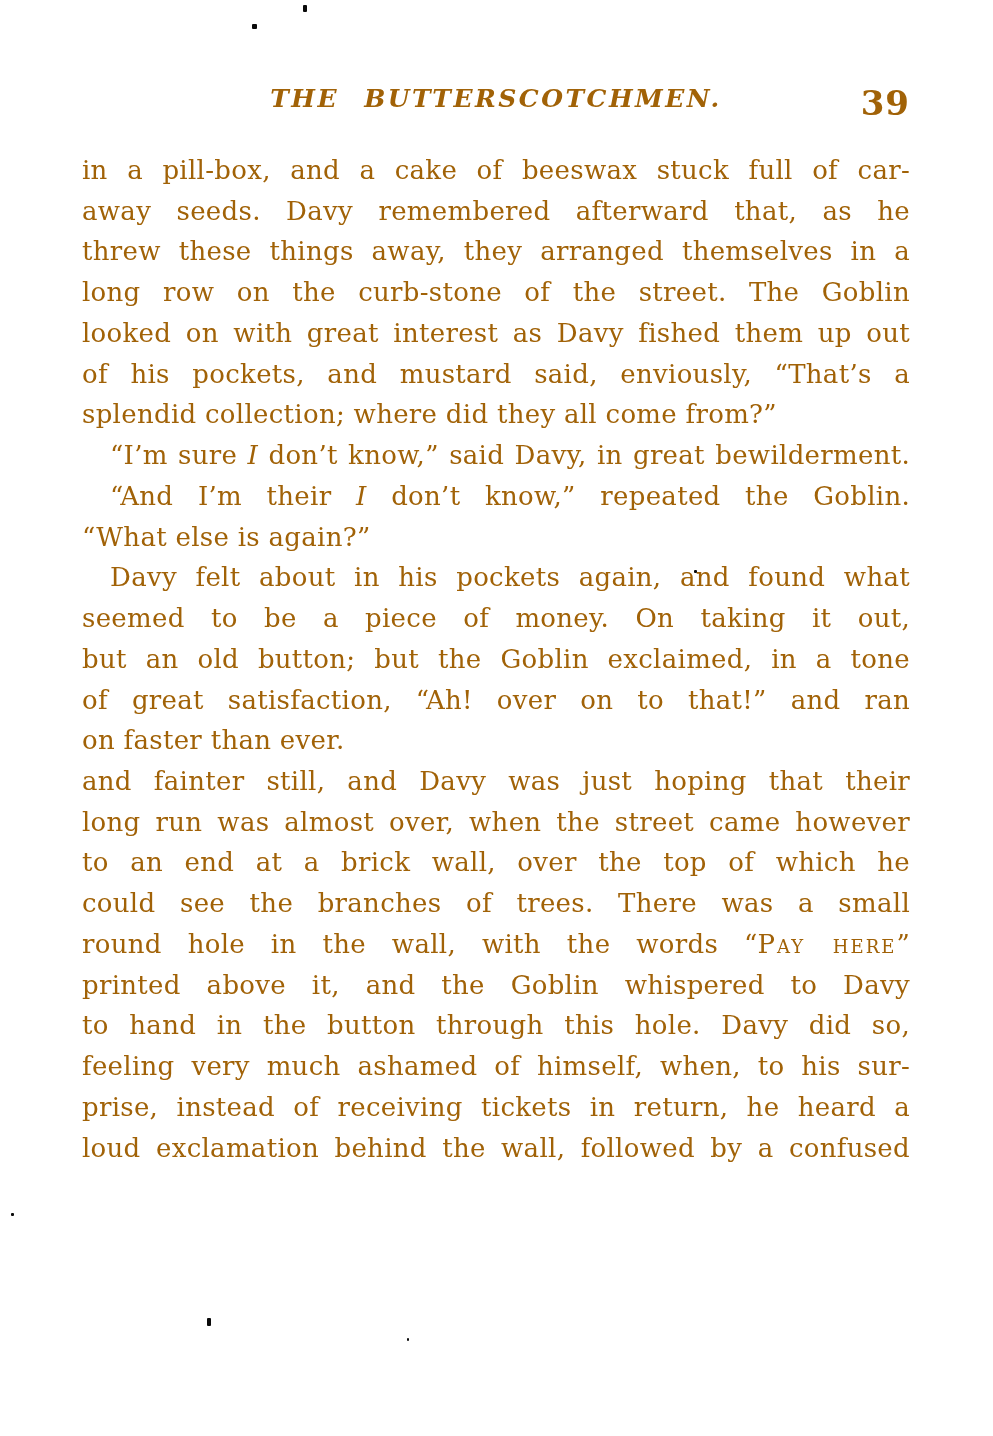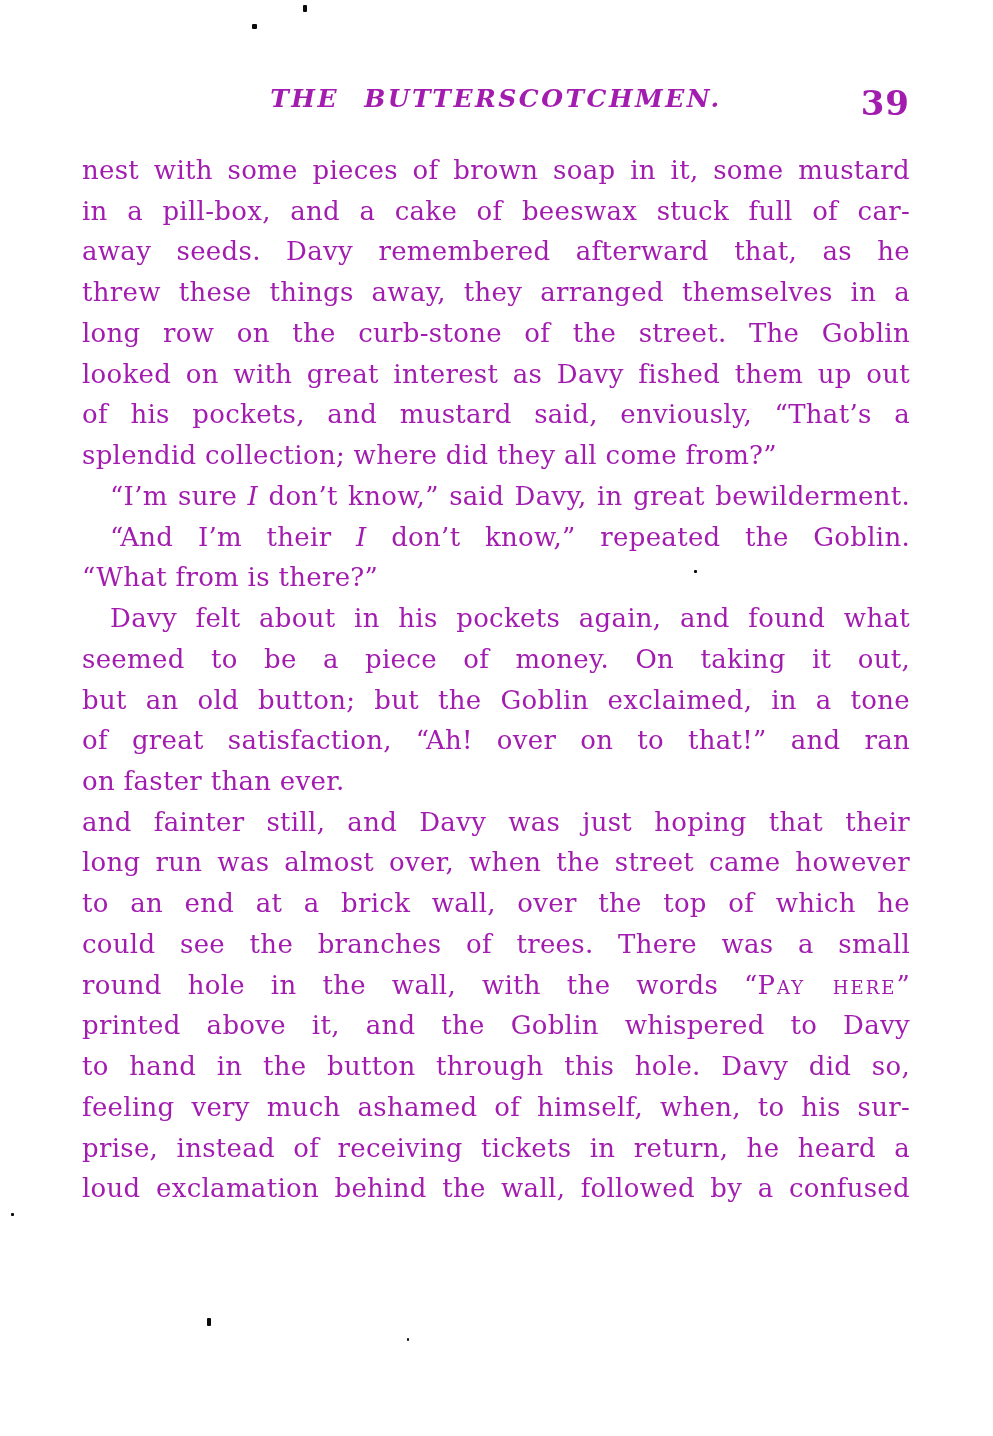--- a/index.html
+++ b/index.html
@@ -5,21 +5,21 @@
   html, body {
     margin: 0;
     padding: 0;
     background: #ffffff;
   }
   .book-page {
     position: relative;
     width: 993px;
     height: 1436px;
     background: #ffffff;
-    color: #a21caf;
+    color: #a16207;
     font-family: "DejaVu Serif", "Liberation Serif", serif;
     overflow: hidden;
   }
   .running-header {
     position: absolute;
     top: 84px;
     left: 82px;
     width: 828px;
     height: 36px;
   }
@@ -78,31 +78,30 @@
 </style>
 </head>
 <body>
 
 <div class="book-page">
   <div class="running-header">
     <div class="header-title">THE BUTTERSCOTCHMEN.</div>
     <div class="page-number">39</div>
   </div>
   <div class="text-block">
-      <div class="line"><span>nest with some pieces of brown soap in it, some mustard</span></div>
       <div class="line"><span>in a pill-box, and a cake of beeswax stuck full of car-</span></div>
       <div class="line"><span>away seeds. Davy remembered afterward that, as he</span></div>
       <div class="line"><span>threw these things away, they arranged themselves in a</span></div>
       <div class="line"><span>long row on the curb-stone of the street. The Goblin</span></div>
       <div class="line"><span>looked on with great interest as Davy fished them up out</span></div>
       <div class="line"><span>of his pockets, and mustard said, enviously, “That’s a</span></div>
       <div class="line end"><span>splendid collection; where did they all come from?”</span></div>
       <div class="line indent"><span>“I’m sure </span><span class="italic">I</span><span> don’t know,” said Davy, in great bewilderment.</span></div>
       <div class="line indent"><span>“And I’m their </span><span class="italic">I</span><span> don’t know,” repeated the Goblin.</span></div>
-      <div class="line end"><span>“What from is there?”</span></div>
+      <div class="line end"><span>“What else is again?”</span></div>
       <div class="line indent"><span>Davy felt about in his pockets again, and found what</span></div>
       <div class="line"><span>seemed to be a piece of money. On taking it out,</span></div>
       <div class="line"><span>but an old button; but the Goblin exclaimed, in a tone</span></div>
       <div class="line"><span>of great satisfaction, “Ah! over on to that!” and ran</span></div>
       <div class="line end"><span>on faster than ever.</span></div>
       <div class="line"><span>and fainter still, and Davy was just hoping that their</span></div>
       <div class="line"><span>long run was almost over, when the street came however</span></div>
       <div class="line"><span>to an end at a brick wall, over the top of which he</span></div>
       <div class="line"><span>could see the branches of trees. There was a small</span></div>
       <div class="line"><span>round hole in the wall, with the words “</span><span class="smallcaps">Pay here</span><span>”</span></div>

